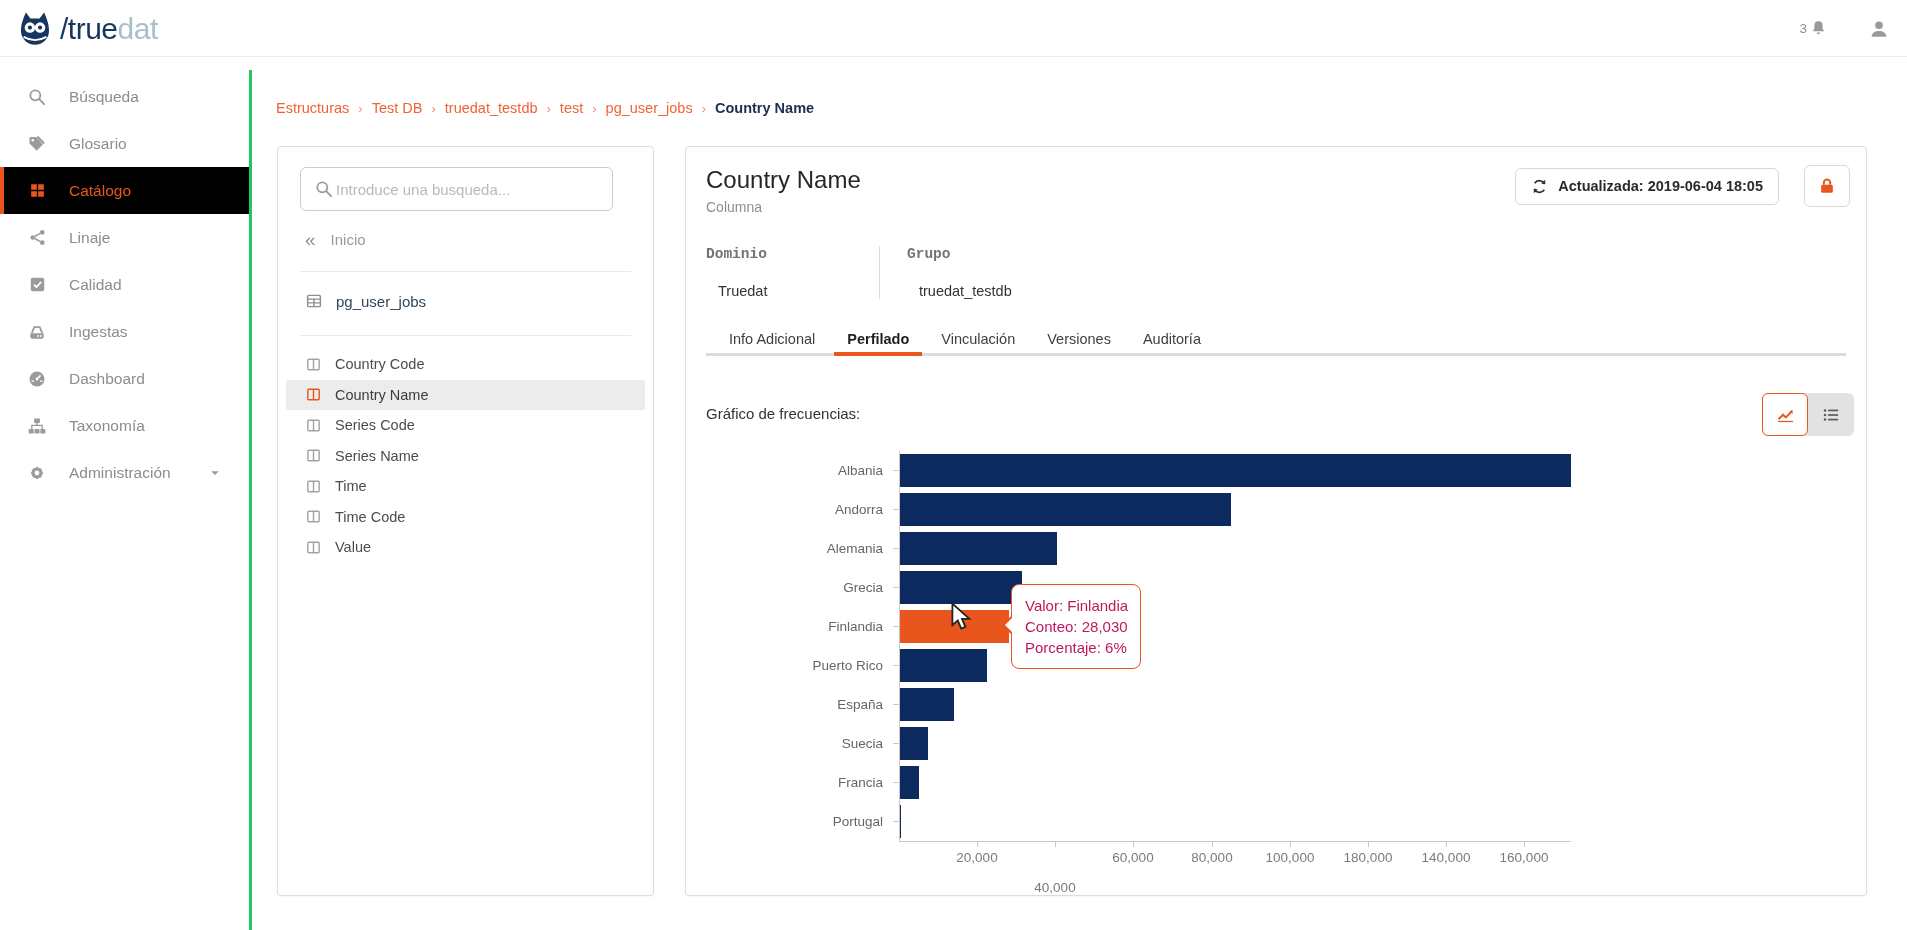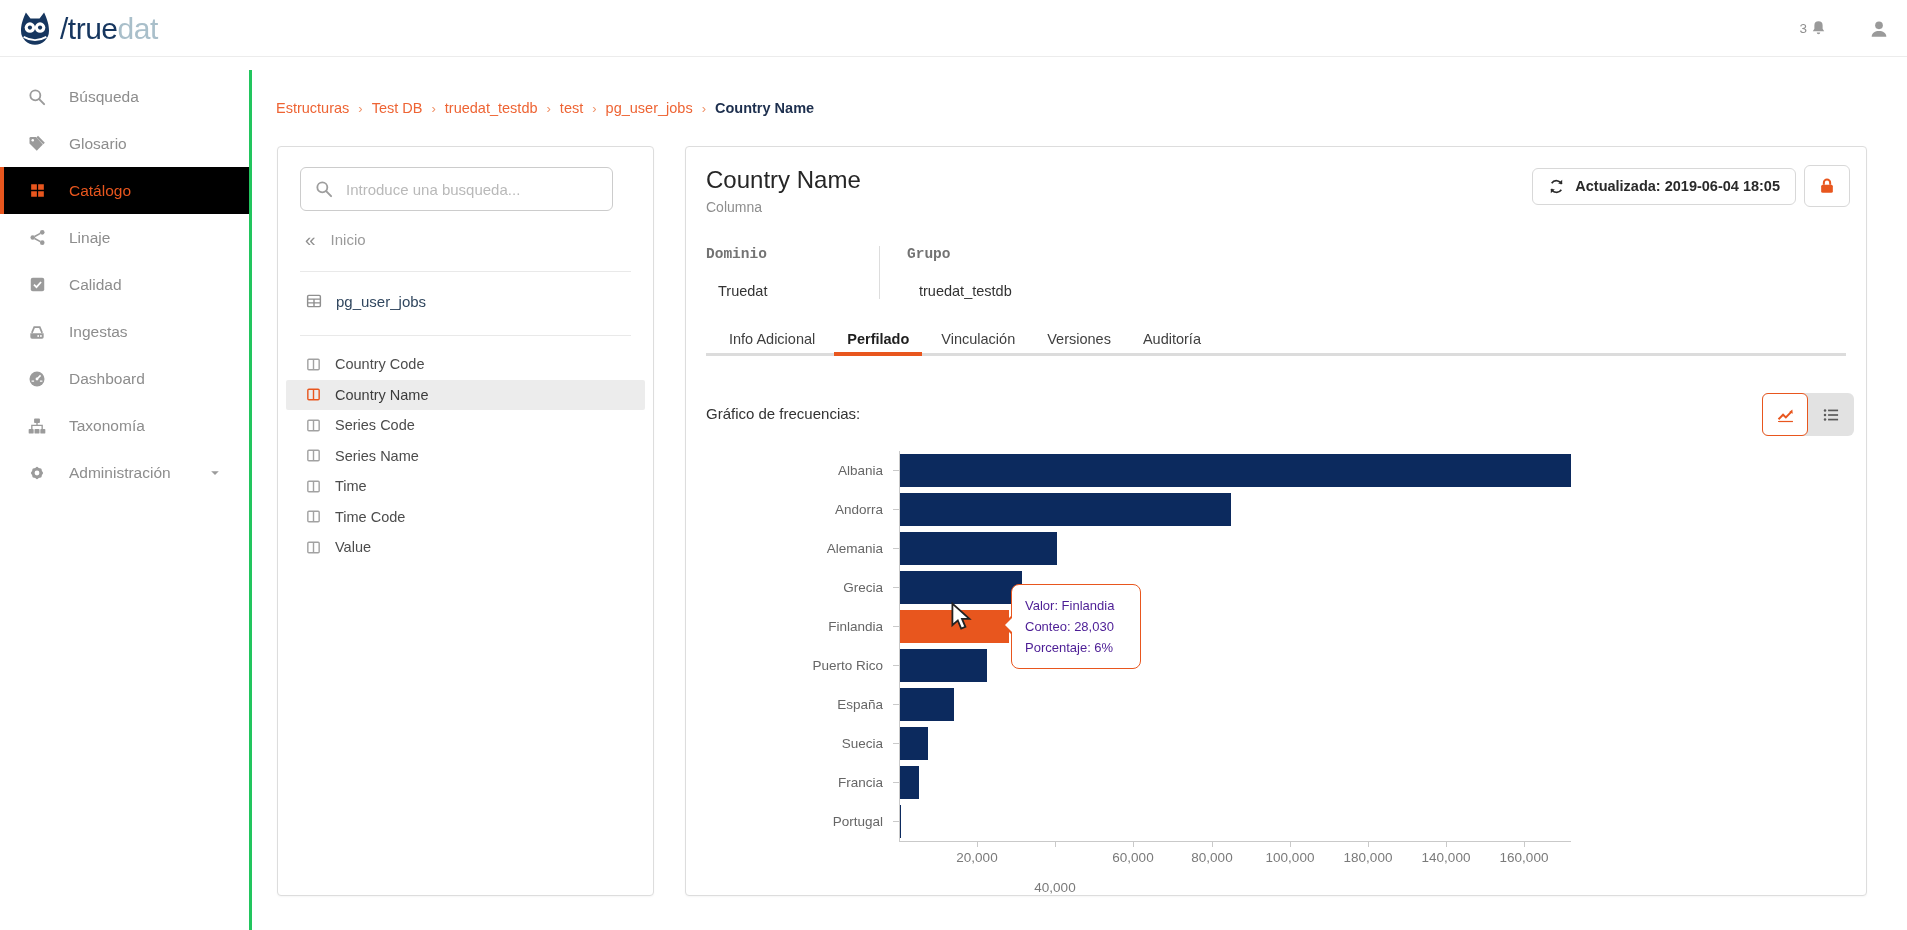--- a/index.html
+++ b/index.html
@@ -42,42 +42,42 @@
   .crumb-current { color:#1d2f4e; font-weight:bold; }
 
   
   .card { position:absolute; background:#fff; border:1px solid #ddd; border-radius:4px;
           box-shadow:0 1px 2px rgba(0,0,0,.04); }
   #explorer-card { left:277px; top:146px; width:377px; height:750px; }
   #detail-card   { left:685px; top:146px; width:1182px; height:750px; }
 
   
   .search-box { position:absolute; left:22px; top:20px; width:313px; height:44px; border:1px solid #ccc;
-                border-radius:6px; display:flex; align-items:center; gap:10px; padding:0 13px; }
+                border-radius:6px; display:flex; align-items:center; padding:0 13px; }
   .search-box .icon { color:#9e9e9e; }
   .search-box input { border:none; outline:none; flex:1; font-size:15px; color:#444; font-family:inherit; background:transparent; }
   .search-box input::placeholder { color:#b9b9b9; }
   .back-row { position:absolute; left:27px; top:80px; height:24px; display:flex; align-items:center; gap:15px;
               color:#9a9a9a; font-size:15px; cursor:pointer; }
   .back-chevrons { font-size:19px; line-height:19px; color:#8f8f8f; }
   .divider { position:absolute; left:22px; right:22px; height:1px; background:#e9e9e9; }
   .table-row { position:absolute; left:27px; top:140px; height:28px; display:flex; align-items:center; gap:13px;
                color:#31475f; font-size:15px; cursor:pointer; }
   .table-row .icon { color:#8f8f8f; }
   .col-list { position:absolute; left:8px; right:8px; top:202px; }
   .col-row { height:30.5px; display:flex; align-items:center; gap:13px; padding-left:19px;
              font-size:14.5px; color:#4c4c4c; cursor:pointer; border-radius:2px; }
   .col-row .icon { color:#a2a2a2; }
   .col-row.selected { background:#ececec; color:#3c3c3c; }
   .col-row.selected .icon { color:#e8561e; }
 
   
   .detail-title { position:absolute; left:20px; top:19px; font-size:24px; color:#262626; }
   .detail-subtitle { position:absolute; left:20px; top:52px; font-size:14px; color:#8e8e8e; }
-  .header-actions { position:absolute; right:16px; top:18px; display:flex; align-items:center; gap:8px; }
+  .header-actions { position:absolute; right:16px; top:18px; display:flex; align-items:center; gap:25px; }
   .updated-btn { height:37px; border:1px solid #d8d8d8; border-radius:6px; background:#fff; display:flex;
                  align-items:center; gap:10px; padding:0 15px; font-size:14.5px; font-weight:bold;
                  color:#2a2a2a; cursor:pointer; font-family:inherit; }
   .updated-btn .icon { color:#2a2a2a; }
   .lock-btn { width:46px; height:42px; border:1px solid #d8d8d8; border-radius:6px; background:#fff;
               color:#e8561e; display:flex; align-items:center; justify-content:center; cursor:pointer; }
   .meta { position:absolute; left:20px; top:99px; display:flex; }
   .meta-col { width:173px; }
   .meta-col + .meta-col { border-left:1px solid #ddd; padding-left:27px; width:auto; }
   .meta-label { font-size:14.5px; font-weight:bold; color:#737373;font-family:Liberation Mono, monospace; }
@@ -103,21 +103,21 @@
   .xtickmark { position:absolute; width:1px; height:6px; background:#c9c9c9; }
   .xtick-label { position:absolute; width:90px; text-align:center; font-size:13.5px; color:#7a7a7a; }
 
   
   .tooltip { position:absolute; left:325px; top:437px; width:130px; background:#fff; border:1.5px solid #e8561e;
              border-radius:8px; padding:10px 13px; z-index:4; }
   .tooltip::before { content:""; position:absolute; left:-10px; top:31px; border:9px solid transparent;
                      border-right-color:#e8561e; border-left:none; }
   .tooltip::after  { content:""; position:absolute; left:-7px; top:33px; border:7px solid transparent;
                      border-right-color:#fff; border-left:none; }
-  .tooltip-line { font-size:13px; color:#4c1d95; line-height:21px; white-space:nowrap; }
+  .tooltip-line { font-size:15px; color:#be185d; line-height:21px; white-space:nowrap; }
 
   .cursor { position:absolute; left:950px; top:602px; z-index:6; pointer-events:none; }
 </style>
 </head>
 <body>
 
 <div class="topbar">
   <div class="logo">
     <span class="icon" id="logo-owl">
         <svg width="42" height="44" viewBox="0 0 24 24">

